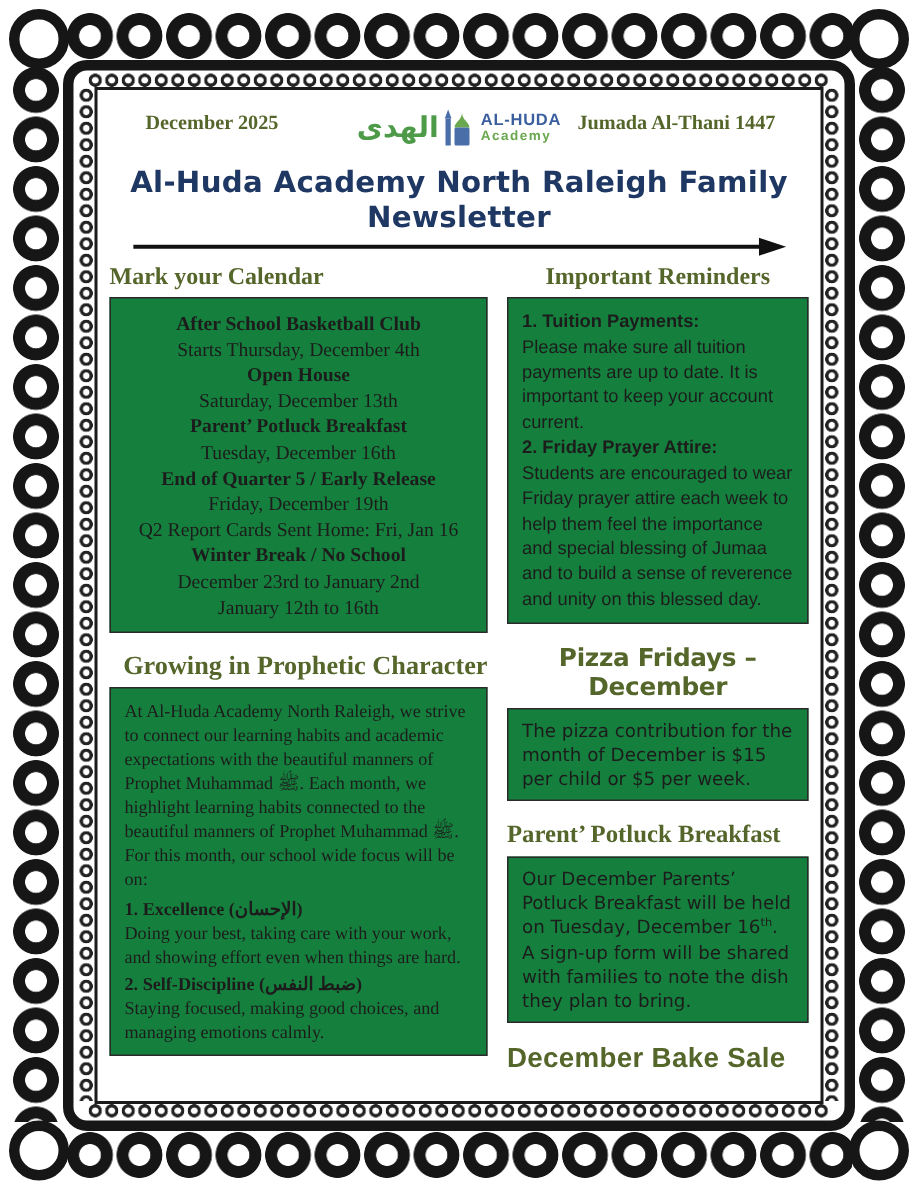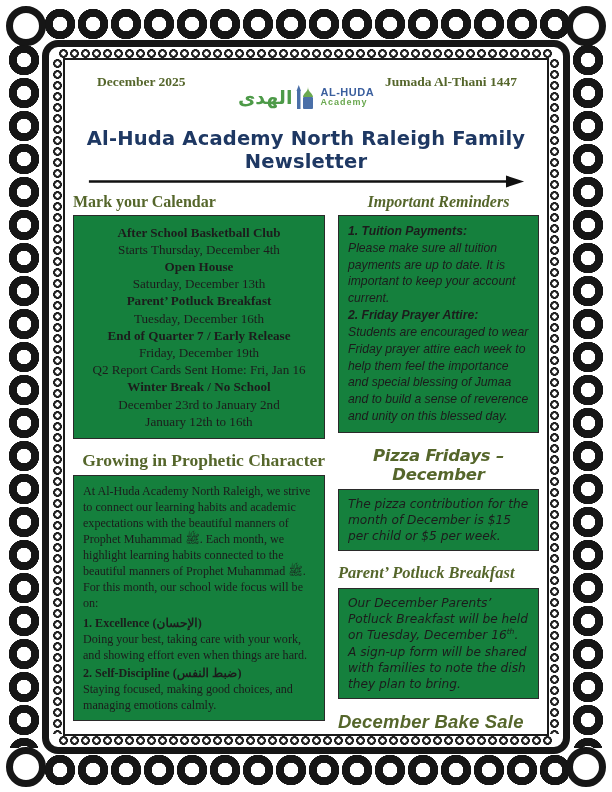--- a/index.html
+++ b/index.html
@@ -46,32 +46,32 @@
     background-size:9px 11px;background-repeat:repeat-y;}
   .squig-right{right:53px;top:58px;bottom:58px;width:9px;
     background-image:radial-gradient(4.5px 4.5px at 4.5px 5.5px,transparent 0 2px,#222 2.4px 4.2px,transparent 4.6px);
     background-size:9px 11px;background-repeat:repeat-y;}
   .frame-thin{position:absolute;top:58px;left:63px;right:63px;bottom:56px;border:2px solid #1b1b1b;}
   
   .content{position:absolute;top:60px;left:65px;right:65px;bottom:58px;padding:4px 8px 0;overflow:hidden;}
   .masthead{position:relative;}
   .dates{display:flex;justify-content:space-between;padding:10px 22px 0 24px;
     font-weight:bold;font-size:13.5px;color:var(--olive);}
-  .logo{position:absolute;top:12px;left:0;right:0;display:flex;justify-content:center;align-items:center;gap:4px;height:42px;}
+  .logo{position:absolute;top:0;left:0;right:0;display:flex;justify-content:center;align-items:center;gap:4px;height:42px;}
   .logo-ar{font-family:"DejaVu Sans",sans-serif;font-weight:bold;font-size:19px;color:#4d9a48;line-height:1;}
   .logo-stack{display:flex;flex-direction:column;line-height:1;font-family:"Liberation Sans",sans-serif;}
   .logo-name{font-weight:bold;font-size:11px;color:#3b5f9e;letter-spacing:.5px;}
   .logo-sub{font-weight:bold;font-size:9px;color:#6aa84f;letter-spacing:1px;}
-  .title{margin-top:37px;text-align:center;font-family:"DejaVu Sans",sans-serif;
+  .title{margin-top:20px;text-align:center;font-family:"DejaVu Sans",sans-serif;
     font-weight:bold;font-size:19.5px;color:var(--navy);letter-spacing:.2px;}
   .arrow-svg{display:block;width:94%;height:13px;margin:2px auto 0;}
   
   .columns{display:flex;gap:13px;margin-top:5px;}
   .col-left{width:252px;flex:none;}
-  .col-right{flex:1;min-width:0;font-style:italic;}
+  .col-right{flex:1;min-width:0;}
   h2{margin:0 0 4px;font-size:16px;color:var(--olive);font-family:"Liberation Serif",serif;}
   h2.center{text-align:center;}
   .box{border:1.5px solid var(--line);background:#15803d;}
   
   .cal-box{padding:7px 4px;text-align:center;font-size:13.1px;line-height:1.2;}
   .cal-line{margin:1.5px 0;}
   .cal-line.b{font-weight:bold;}
   
   .grow-head{margin-top:11px;text-align:right;font-size:17.5px;}
   .grow-box{padding:7px 9px;font-size:12.1px;line-height:1.33;}
@@ -139,21 +139,21 @@
 
       <div class="col-left">
         <h2>Mark your Calendar</h2>
         <div class="box cal-box">
           <div class="cal-line b">After School Basketball Club</div>
           <div class="cal-line">Starts Thursday, December 4th</div>
           <div class="cal-line b">Open House</div>
           <div class="cal-line">Saturday, December 13th</div>
           <div class="cal-line b">Parent’ Potluck Breakfast</div>
           <div class="cal-line">Tuesday, December 16th</div>
-          <div class="cal-line b">End of Quarter 7 / Early Release</div>
+          <div class="cal-line b">End of Quarter 5 / Early Release</div>
           <div class="cal-line">Friday, December 19th</div>
           <div class="cal-line">Q2 Report Cards Sent Home: Fri, Jan 16</div>
           <div class="cal-line b">Winter Break / No School</div>
           <div class="cal-line">December 23rd to January 2nd</div>
           <div class="cal-line">January 12th to 16th</div>
         </div>
 
         <h2 class="grow-head">Growing in Prophetic Character</h2>
         <div class="box grow-box">
           <p>At Al-Huda Academy North Raleigh, we strive to connect our learning habits and academic expectations with the beautiful manners of Prophet Muhammad ﷺ. Each month, we highlight learning habits connected to the beautiful manners of Prophet Muhammad ﷺ. For this month, our school wide focus will be on:</p>

